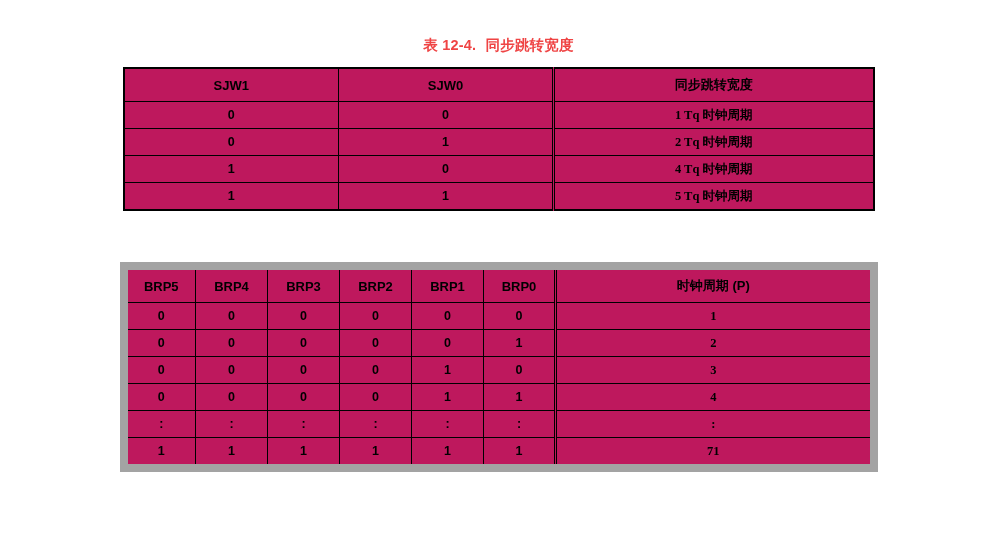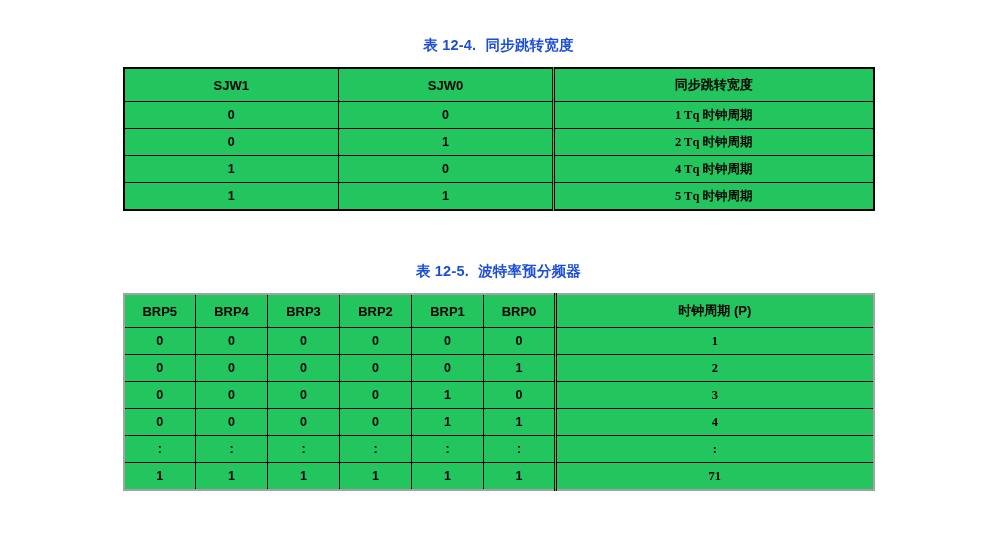--- a/index.html
+++ b/index.html
@@ -25,40 +25,40 @@
   }
   #block-1 { left: 0; top: 36px; width: 997px; }
   #block-2 { left: 0; top: 262px; width: 997px; }
 
   .table-caption {
     text-align: center;
     font-size: 14.5px;
     font-weight: bold;
     letter-spacing: 0.2px;
     margin-bottom: 12px;
-    color: #1d4ed8;
+    color: #ef4444;
   }
   .caption-num {
     margin-right: 5px;
   }
 
   table.data-table {
     border-collapse: collapse;
     table-layout: fixed;
-    background: #22c55e;
+    background: #be185d;
   }
   #tbl-sjw {
     width: 750px;
     margin: 0 auto;
     border: 2px solid #000;
   }
   #tbl-brp {
     width: 750px;
     margin: 0 auto;
-    border: 2px solid #a3a3a3;
+    border: 8px solid #a3a3a3;
   }
   table.data-table th,
   table.data-table td {
     border: 1px solid #000;
     text-align: center;
     font-size: 12.5px;
     font-weight: bold;
     color: #000;
     padding: 0;
     height: 26px;
@@ -124,25 +124,20 @@
         <tr>
           <td>1</td>
           <td>1</td>
           <td class="sep-left desc-cell">5 Tq 时钟周期</td>
         </tr>
       </tbody>
     </table>
   </div>
 
   <div class="table-block" id="block-2">
-    <div class="table-caption">
-      <span>表</span>
-      <span class="caption-num">12-5.</span>
-      <span>波特率预分频器</span>
-    </div>
     <table class="data-table" id="tbl-brp">
       <colgroup>
         <col style="width:72px">
         <col style="width:72px">
         <col style="width:72px">
         <col style="width:72px">
         <col style="width:72px">
         <col style="width:72px">
         <col style="width:318px">
       </colgroup>

